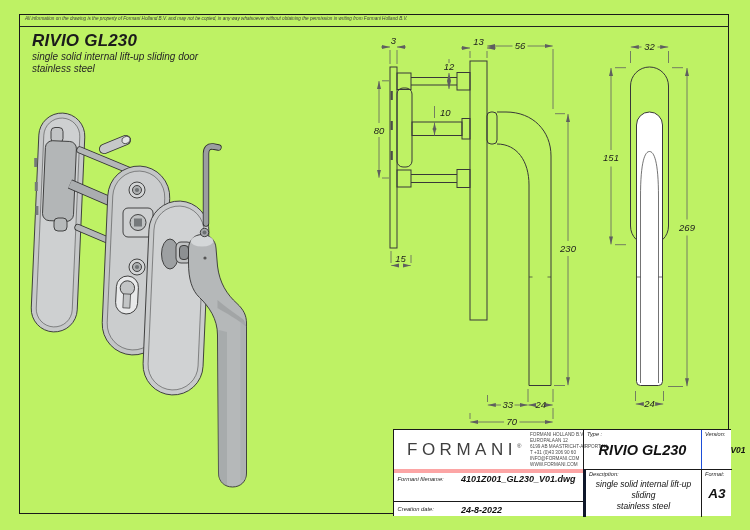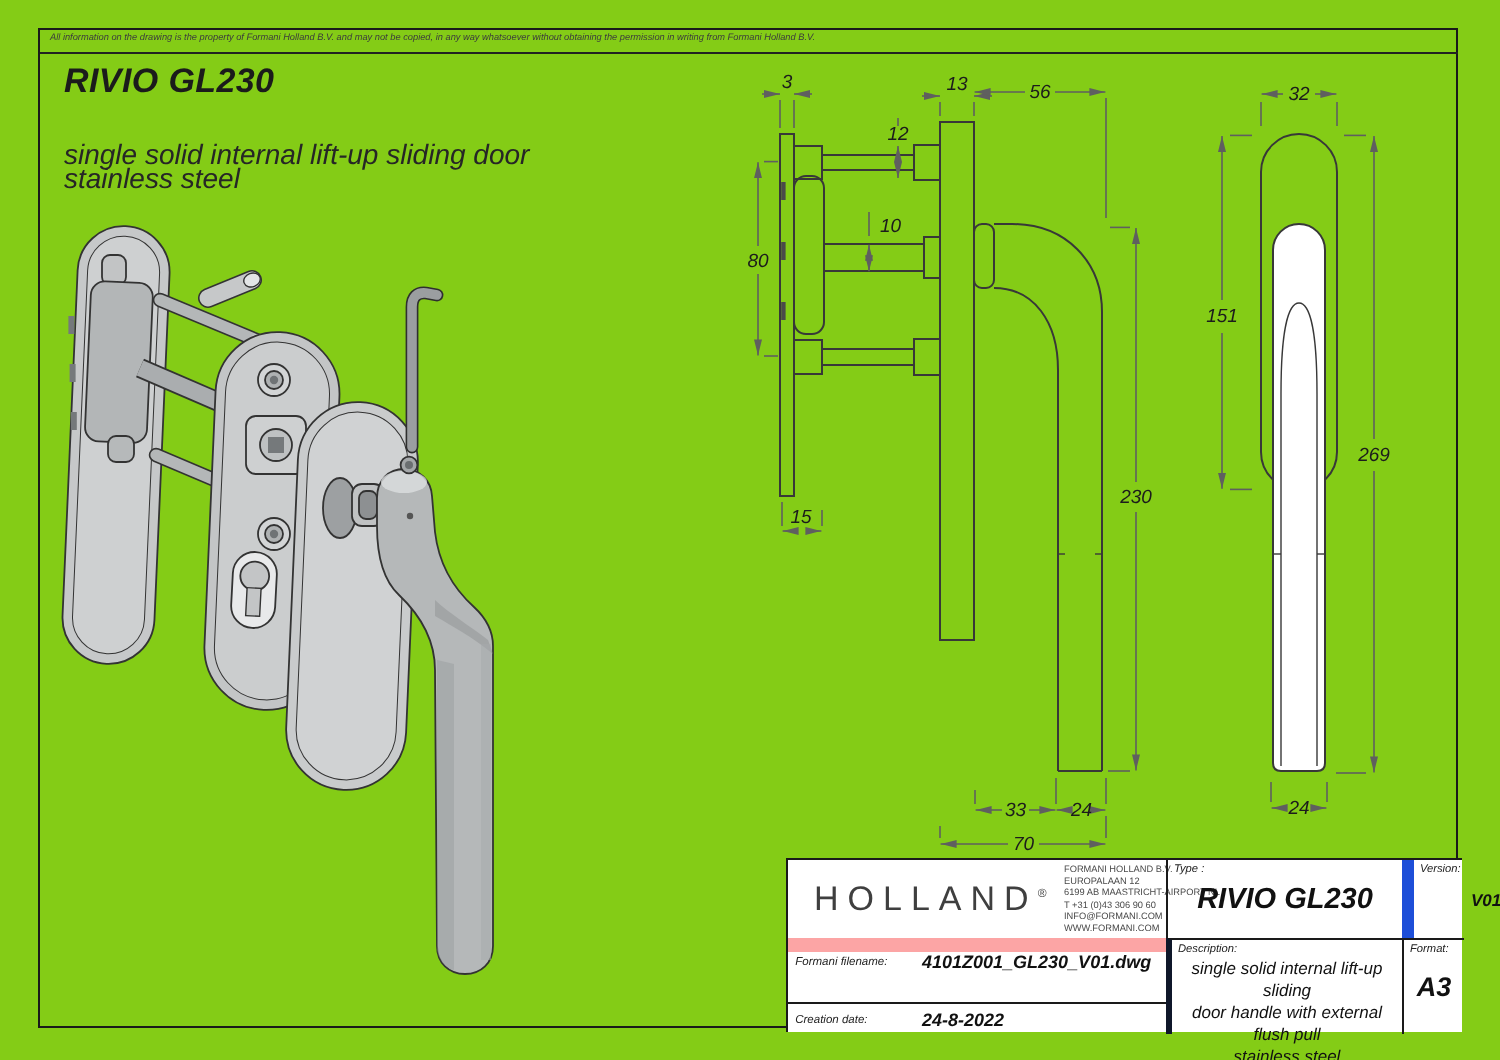--- a/index.html
+++ b/index.html
@@ -1,39 +1,39 @@
 <!DOCTYPE html>
 <html><head>
 <meta charset="utf-8">
 <style>
   html,body{margin:0;padding:0;background:#fff;}
-  .sheet{position:relative;width:750px;height:530px;background:#84cc16;overflow:hidden;
+  .sheet{position:relative;width:750px;height:530px;background:#bef264;overflow:hidden;
          font-family:"Liberation Sans",sans-serif;}
   .frame{position:absolute;left:19px;top:14px;width:710px;height:500px;
          border:1.5px solid #1a1a1a;box-sizing:border-box;}
   .top-rule{position:absolute;left:20px;top:26px;width:709px;height:0;border-top:1px solid #222;}
   .disclaimer{position:absolute;left:25px;top:16px;width:1100px;font-size:8px;font-style:italic;
               color:#3c3c3c;transform:scale(.58);transform-origin:0 0;white-space:nowrap;}
   .product{position:absolute;left:32px;top:31px;}
   .product-title{font-size:17px;font-style:italic;font-weight:600;color:#1b1b1b;letter-spacing:.2px;}
-  .product-desc{margin-top:20px;font-size:14px;font-style:italic;color:#262626;line-height:12px;}
+  .product-desc{margin-top:0;font-size:10px;font-style:italic;color:#262626;line-height:12px;}
   svg.techdraw{position:absolute;left:0;top:0;}
   .ol{stroke:#383838;stroke-width:1;fill:none;}
   .thin{stroke:#383838;stroke-width:.7;fill:none;}
   .dl{stroke:#5f5f5f;stroke-width:.8;fill:none;}
   .dim{font:italic 9.5px "Liberation Sans",sans-serif;fill:#1c1c1c;}
   .iso{stroke:#333;stroke-width:.9;}
   
   .tb{position:absolute;left:393px;top:429px;width:338px;height:87px;box-sizing:border-box;
       border-left:1.2px solid #1a1a1a;border-top:1.2px solid #1a1a1a;background:#fff;}
   .tb .cell{position:absolute;box-sizing:border-box;}
   .c-logo{left:0;top:0;width:189px;height:39px;display:flex;align-items:center;padding-left:13px;gap:9px;}
   .c-type{left:189px;top:0;width:118px;height:39px;border-left:1px solid #1a1a1a;}
-  .c-version{left:307px;top:0;width:31px;height:39px;border-left:6px solid #1d4ed8;padding-left:36px;}
-  .c-file{left:0;top:39px;width:189px;height:16px;border-top:7px solid #fca5a5;}
+  .c-version{left:307px;top:0;width:31px;height:39px;border-left:1px solid #1d4ed8;padding-left:36px;}
+  .c-file{left:0;top:39px;width:189px;height:16px;border-top:4px solid #fca5a5;}
   .c-drawn{left:0;top:55px;width:189px;height:16px;border-top:1px solid #1a1a1a;}
   .c-date{left:0;top:71px;width:189px;height:16px;border-top:1px solid #1a1a1a;}
   .c-desc{left:189px;top:39px;width:118px;height:48px;border-left:3px solid #0f172a;border-top:1px solid #1a1a1a;}
   .c-format{left:307px;top:39px;width:31px;height:48px;border-left:1px solid #1a1a1a;border-top:1px solid #1a1a1a;}
   .logo-text{font-size:17px;letter-spacing:4.5px;color:#3f3f3f;font-weight:400;white-space:nowrap;}
   .logo-reg{font-size:6px;vertical-align:super;letter-spacing:0;}
   .company{font-size:8px;line-height:1.28;color:#4a4a4a;transform:scale(.58);transform-origin:0 50%;
            width:172%;white-space:nowrap;}
   .lbl{position:absolute;top:1px;left:3px;font-size:8px;font-style:italic;color:#222;
        transform:scale(.7);transform-origin:0 0;white-space:nowrap;}
@@ -264,21 +264,21 @@
       <text class="dim" x="649.5" y="50" text-anchor="middle">32</text>
       <text class="dim" x="611" y="161" text-anchor="middle">151</text>
       <text class="dim" x="687" y="230.5" text-anchor="middle">269</text>
       <text class="dim" x="649.5" y="407" text-anchor="middle">24</text>
     </g>
   </svg>
 
   <div class="tb">
     <div class="cell c-logo">
       <div class="logo-text">
-        <span>HOLLAND</span><span class="logo-reg">®</span>
+        <span>FORMANI</span><span class="logo-reg">®</span>
       </div>
       <div class="company">
         <div>FORMANI HOLLAND B.V.</div>
         <div>EUROPALAAN 12</div>
         <div>6199 AB MAASTRICHT-AIRPORT NL</div>
         <div>T +31 (0)43 306 90 60</div>
         <div>INFO@FORMANI.COM</div>
         <div>WWW.FORMANI.COM</div>
       </div>
     </div>
@@ -299,21 +299,20 @@
       <span class="row-val">4101Z001_GL230_V01.dwg</span>
     </div>
     <div class="cell c-date rowcell">
       <span class="row-lbl">Creation date:</span>
       <span class="row-val">24-8-2022</span>
     </div>
     <div class="cell c-desc">
       <span class="lbl">Description:</span>
       <div class="desc-lines">
         <div>single solid internal lift-up sliding</div>
-        <div>door handle with external flush pull</div>
         <div>stainless steel</div>
       </div>
     </div>
     <div class="cell c-format">
       <span class="lbl">Format:</span>
       <div class="center-val">
           <span class="format-val">A3</span>
         </div>
     </div>
   </div>

